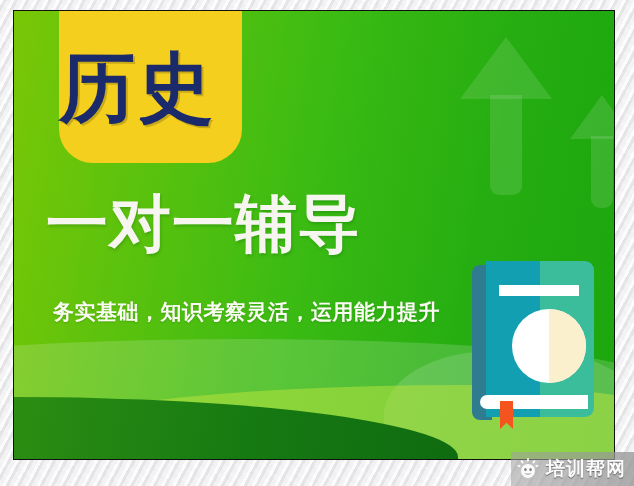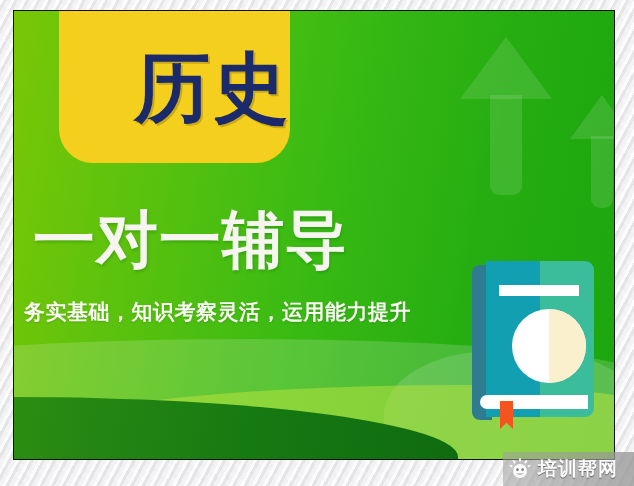--- a/index.html
+++ b/index.html
@@ -100,60 +100,60 @@
     height: 108px;
     background: rgba(255,255,255,.14);
     border-radius: 110px 110px 0 0 / 64px 64px 0 0;
   }
 
   
   #subject-chip {
     position: absolute;
     left: 45px;
     top: -6px;
-    width: 231px;
+    width: 183px;
     height: 158px;
     background: #f5cf1d;
     border-radius: 0 0 34px 34px;
     display: flex;
     align-items: center;
-    justify-content: flex-end;
+    justify-content: flex-start;
   }
   #subject-text {
     color: #1b2a6b;
     font-size: 76px;
     font-weight: bold;
     letter-spacing: 2px;
     line-height: 1;
     padding-top: 8px;
     text-shadow: 2px 2px 0 rgba(0,0,0,.18);
     font-family: "DejaVu Sans", "Liberation Sans", sans-serif;
   }
 
   
   #headline {
     position: absolute;
-    left: 19px;
+    left: 32px;
     top: 180px;
     color: #f6f5ef;
     font-size: 62px;
     font-weight: bold;
     letter-spacing: 1px;
     line-height: 1.05;
     white-space: nowrap;
     text-shadow: 1px 2px 3px rgba(0,90,0,.25);
-    margin-top: 16px;
   }
 
   
   #subtitle {
     position: absolute;
     left: 10px;
     top: 287px;
     width: 445px;
+    text-align: center;
     color: #fbfbf4;
     font-size: 21px;
     font-weight: bold;
     letter-spacing: .5px;
     white-space: nowrap;
     text-shadow: 0 1px 2px rgba(0,80,0,.22);
   }
 
   
   #cta-button {
@@ -237,21 +237,21 @@
     background: #f4541d;
     clip-path: polygon(0 0, 100% 0, 100% 100%, 50% 78%, 0 100%);
   }
 
   
   #watermark {
     position: absolute;
     right: 0;
     bottom: 0;
     height: 34px;
-    padding: 0 16px 0 6px;
+    padding: 0 8px 0 6px;
     display: flex;
     align-items: center;
     gap: 7px;
     background: linear-gradient(90deg, rgba(160,160,160,.55), rgba(150,150,150,.78));
     color: #fbfbfb;
     z-index: 9;
   }
   #watermark-text {
     font-size: 19px;
     font-weight: bold;

